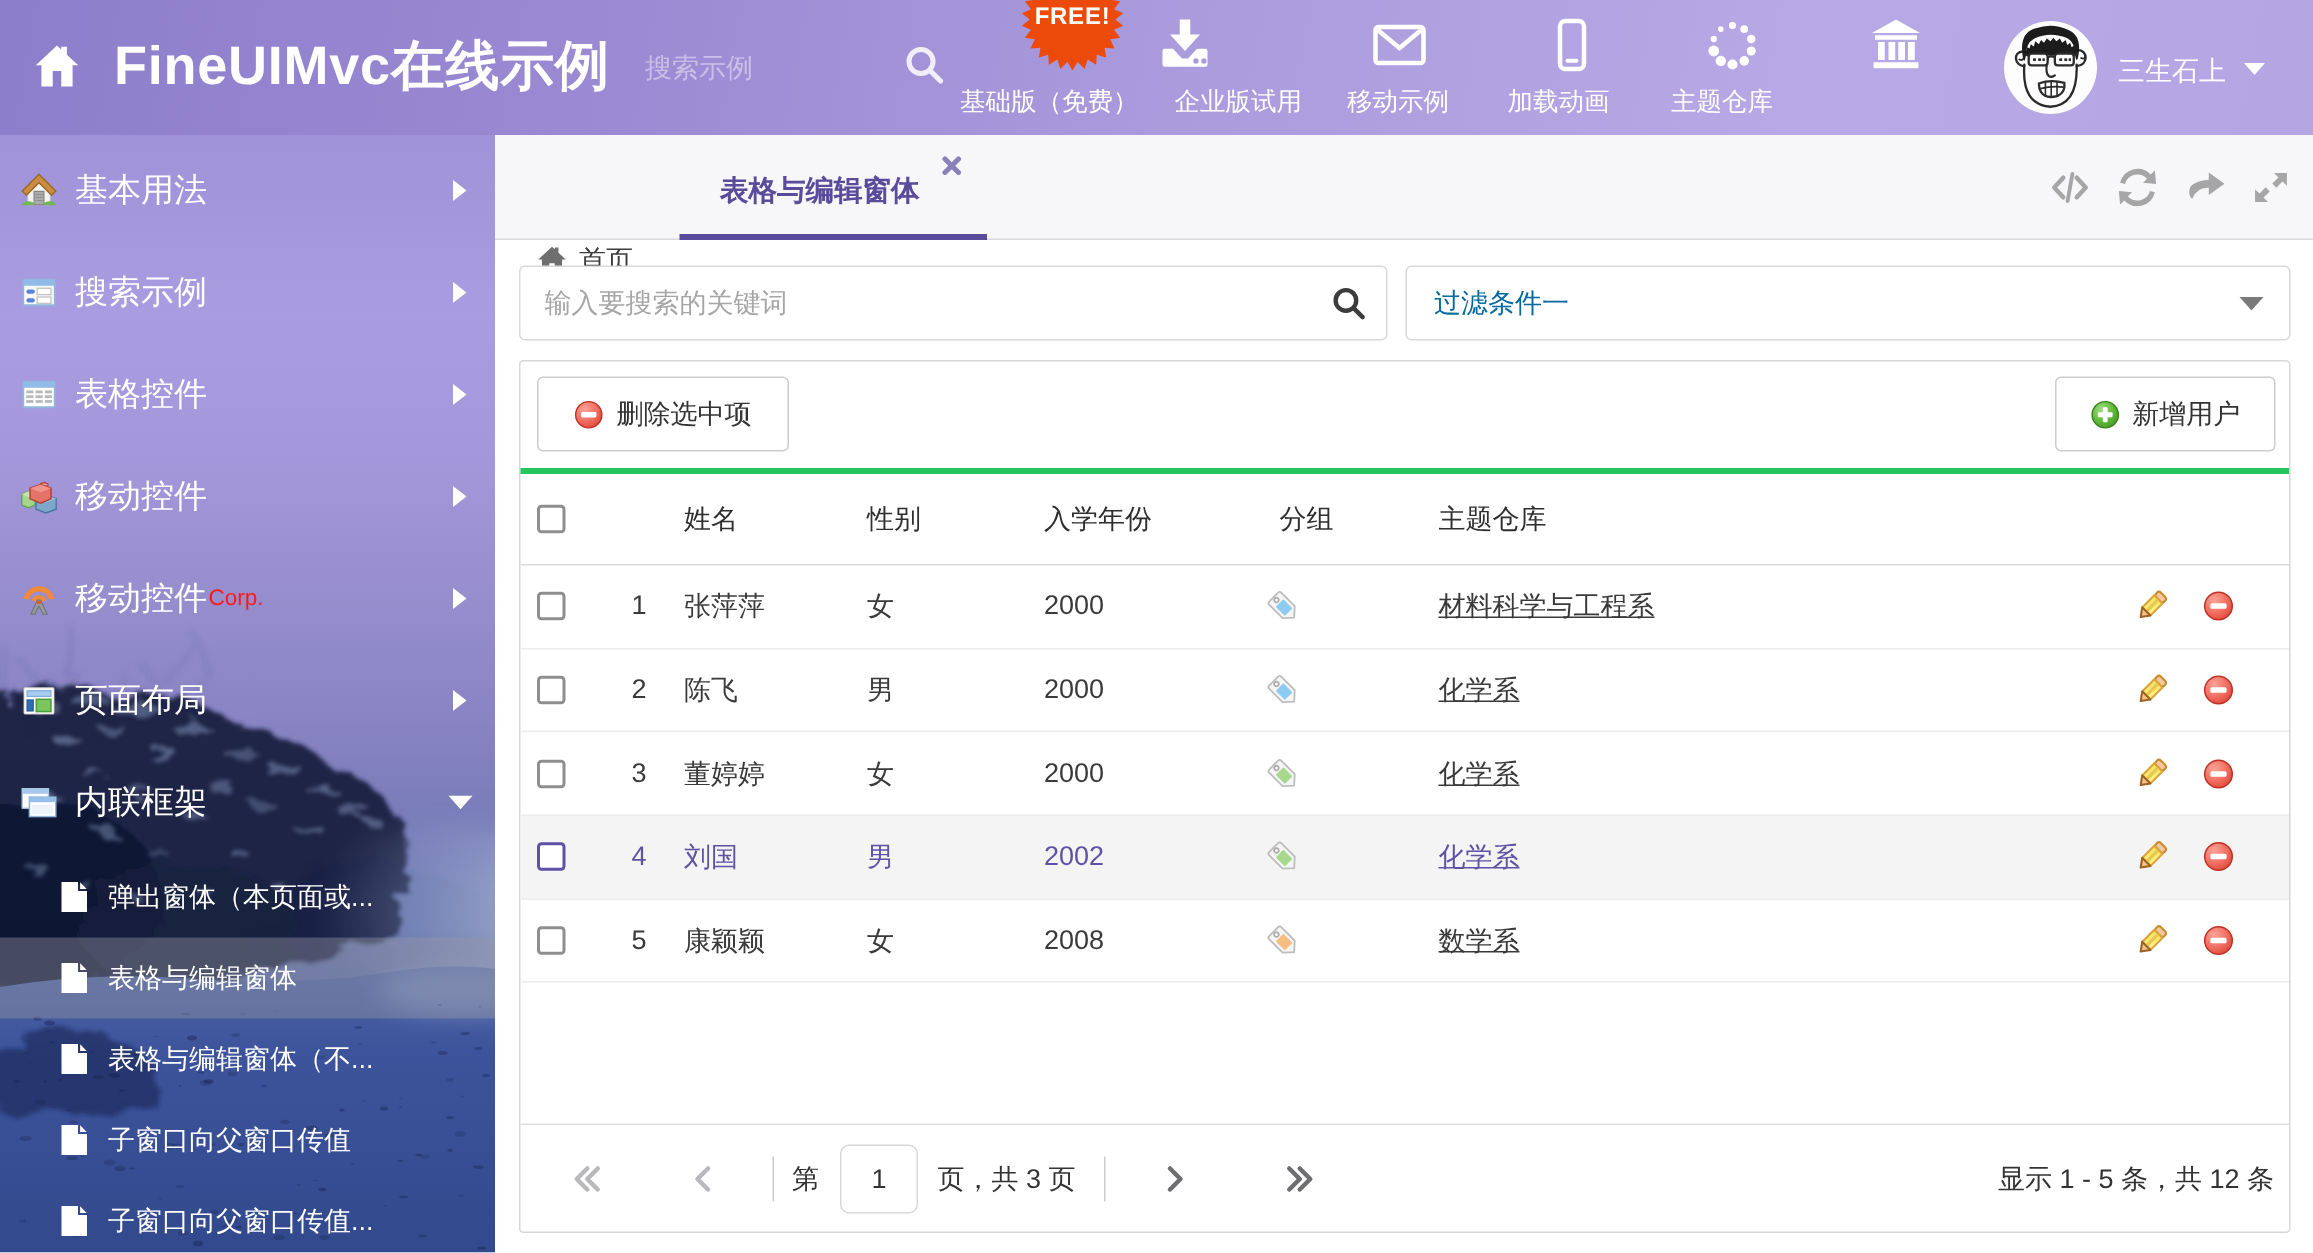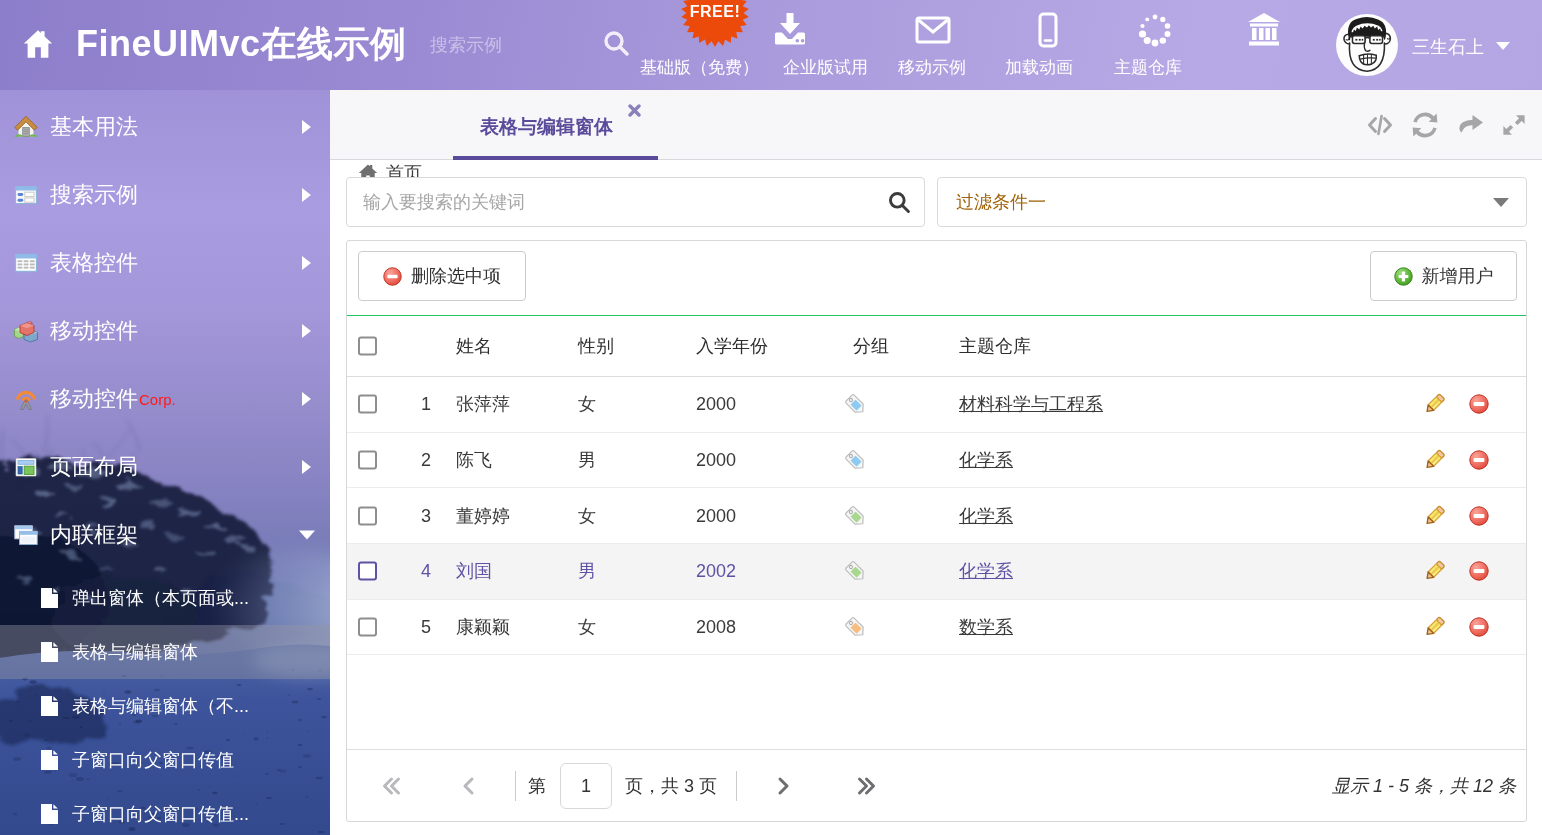--- a/index.html
+++ b/index.html
@@ -57,27 +57,27 @@
 .tb-icons { position:absolute; right:0; top:0; height:70px; display:flex; align-items:center; }
 .tb-ic { width:26px; height:26px; margin-right:19px; cursor:pointer; }
 
 
 .flt-input { position:absolute; left:16px; top:87px; width:579px; height:50px; border:1px solid #d9d9d9; border-radius:4px;
   font-size:18px; color:#333; padding:0 46px 0 16px; outline:none; font-family:inherit; background:#fff; }
 .flt-input::placeholder { color:#a6a6a6; }
 .flt-mag { position:absolute; left:557px; top:100px; width:24px; height:24px; cursor:pointer; }
 .flt-dd { position:absolute; left:607px; top:87px; width:590px; height:50px; border:1px solid #d9d9d9; border-radius:4px;
   background:#fff; cursor:pointer; }
-.flt-dd-label { position:absolute; left:18px; top:12px; font-size:18px; color:#a16207; }
+.flt-dd-label { position:absolute; left:18px; top:12px; font-size:18px; color:#0369a1; }
 .flt-dd-caret { position:absolute; right:17px; top:20px; width:0; height:0;
   border-left:8px solid transparent; border-right:8px solid transparent; border-top:9px solid #7a7a7a; }
 
 
 .grid { position:absolute; left:16px; top:150px; width:1181px; height:582px; border:1px solid #d7d7d7; border-radius:3px; background:#fff; }
-.gtoolbar { position:absolute; left:0; top:0; width:100%; height:75px; border-bottom:1px solid #22c55e; }
+.gtoolbar { position:absolute; left:0; top:0; width:100%; height:75px; border-bottom:4px solid #22c55e; }
 .btn { position:absolute; display:flex; align-items:center; justify-content:center; gap:9px; height:50px;
   background:#fff; border:1px solid #ccc; border-radius:4px; font-size:18px; color:#333; cursor:pointer; font-family:inherit; }
 .btn-del { left:11px; top:10px; width:168px; }
 .btn-add { left:1023px; top:10px; width:147px; }
 .ghead { position:absolute; left:0; top:75px; width:100%; height:61px; border-bottom:1px solid #dcdcdc; font-size:18px; color:#2e2e2e; }
 .grow { position:absolute; left:0; width:100%; height:55.7px; border-bottom:1px solid #ececec; font-size:18px; color:#3a3a3a; }
 .grow.sel { background:#f4f4f4; color:#5f51a4; }
 .grow.sel .cell-link { color:#5f51a4; }
 .cell { position:absolute; top:50%; transform:translateY(-50%); white-space:nowrap; }
 .c-check { left:11px; width:19px; height:19px; }
@@ -97,21 +97,21 @@
 
 .pager { position:absolute; left:0; top:508px; width:100%; height:73px; border-top:1px solid #ddd; font-size:18px; color:#333; }
 .pg { position:absolute; top:50%; transform:translateY(-50%); }
 .pg-first { left:32px; } .pg-prev { left:110px; }
 .pg-sep1 { left:168px; } .pg-sep2 { left:389px; }
 .pg-sep { width:1px; height:30px; background:#ccc; }
 .pg-label1 { left:181px; }
 .pg-box { left:213px; width:52px; height:46px; border:1px solid #d8d8d8; border-radius:6px; text-align:center; font-size:18px; color:#333; outline:none; font-family:inherit; }
 .pg-label2 { left:278px; }
 .pg-next { left:424px; } .pg-last { left:508px; }
-.pg-info { right:10px;font-style:italic; }
+.pg-info { right:10px; }
 .pgi { width:24px; height:24px; }
 .tagc0 { --tag-c:#8ecbf2; } .tagc1 { --tag-c:#8ecbf2; } .tagc2 { --tag-c:#a8d88e; } .tagc3 { --tag-c:#a8d88e; } .tagc4 { --tag-c:#f7bd80; }
 
 </style>
 </head>
 <body>
 
 <div class="stage">
 <svg width="0" height="0" style="position:absolute">
 <defs>

